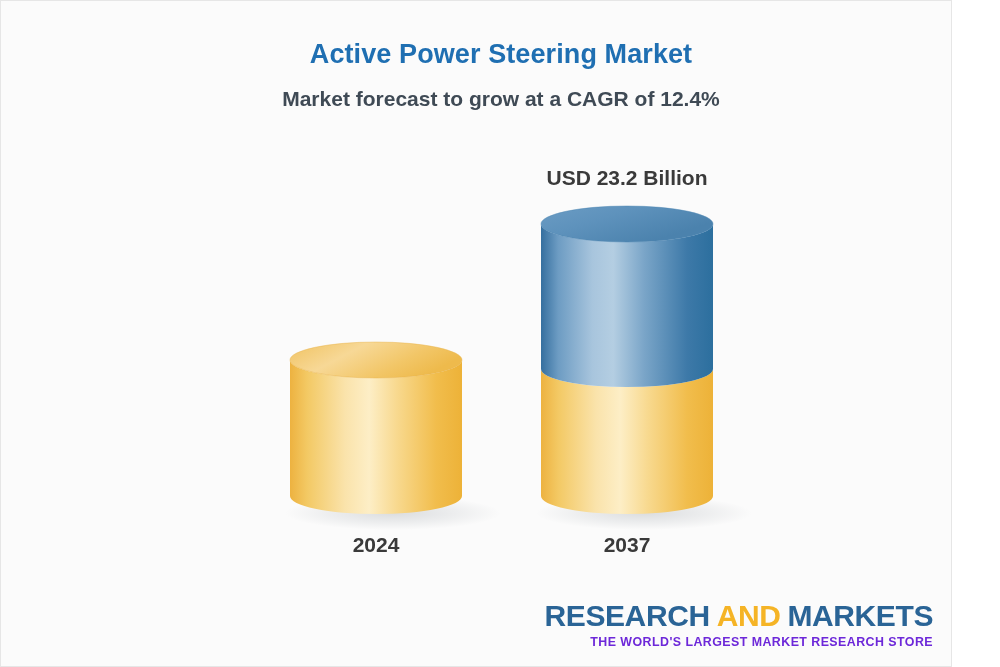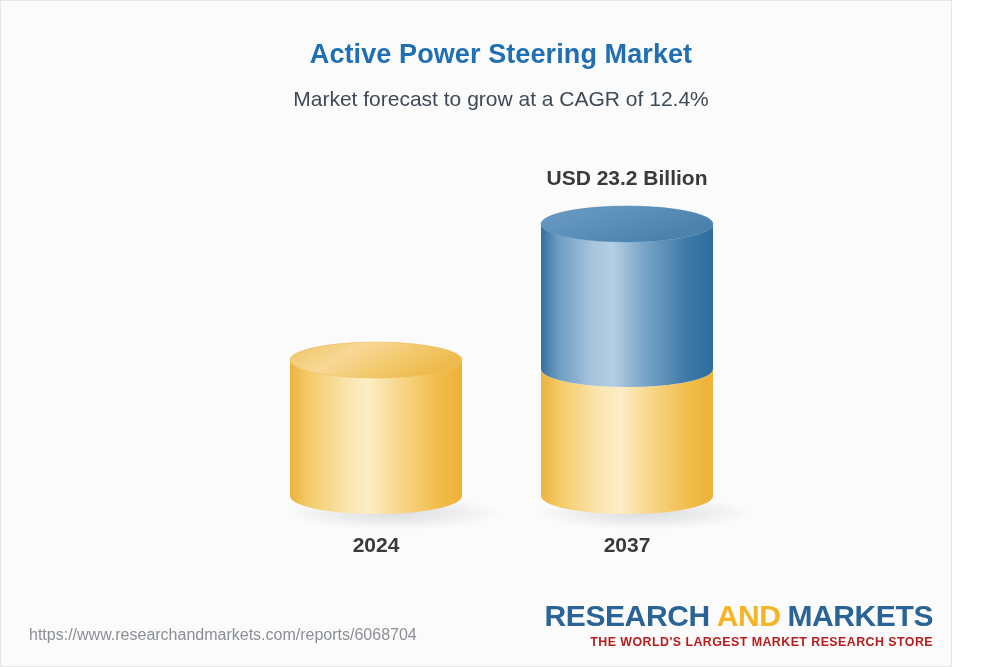--- a/index.html
+++ b/index.html
@@ -33,21 +33,21 @@
     color: #1f6fb2;
     letter-spacing: 0.1px;
   }
   .chart-subtitle {
     position: absolute;
     top: 86px;
     left: 0;
     width: 1000px;
     text-align: center;
     font-size: 21px;
-    font-weight: normal;
+    font-weight: bold;
     color: #3f4a55;
   }
 
   
   .plot {
     position: absolute;
     left: 0;
     top: 0;
     width: 1000px;
     height: 667px;
@@ -91,21 +91,21 @@
     font-weight: bold;
     letter-spacing: -0.4px;
     white-space: nowrap;
   }
   .logo-word-blue { color: #2a6496; }
   .logo-word-gold { color: #f5b426; }
   .logo-tag {
     margin-top: 5px;
     font-size: 12.4px;
     font-weight: bold;
-    color: #b91c1c;
+    color: #6d28d9;
     letter-spacing: 0.45px;
     white-space: nowrap;
   }
 </style>
 </head>
 <body>
 
 <div class="canvas">
 
   <div class="chart-title">Active Power Steering Market</div>
@@ -189,20 +189,19 @@
     </g>
   </svg>
 
 
   <div class="cyl-label" style="left: 526px; top: 165px; width: 200px;">USD 23.2 Billion</div>
 
   <div class="cat-label" style="left: 295px; top: 532px; width: 160px;">2024</div>
 
   <div class="cat-label" style="left: 546px; top: 532px; width: 160px;">2037</div>
 
-  <div class="footer-url">https://www.researchandmarkets.com/reports/6068704</div>
 
   <div class="logo">
     <div class="logo-main"><span class="logo-word-blue">RESEARCH</span><span class="logo-word-gold" style="margin:0 7px;">AND</span><span class="logo-word-blue">MARKETS</span></div>
     <div class="logo-tag">THE WORLD'S LARGEST MARKET RESEARCH STORE</div>
   </div>
 
 </div>
 
 </body></html>

